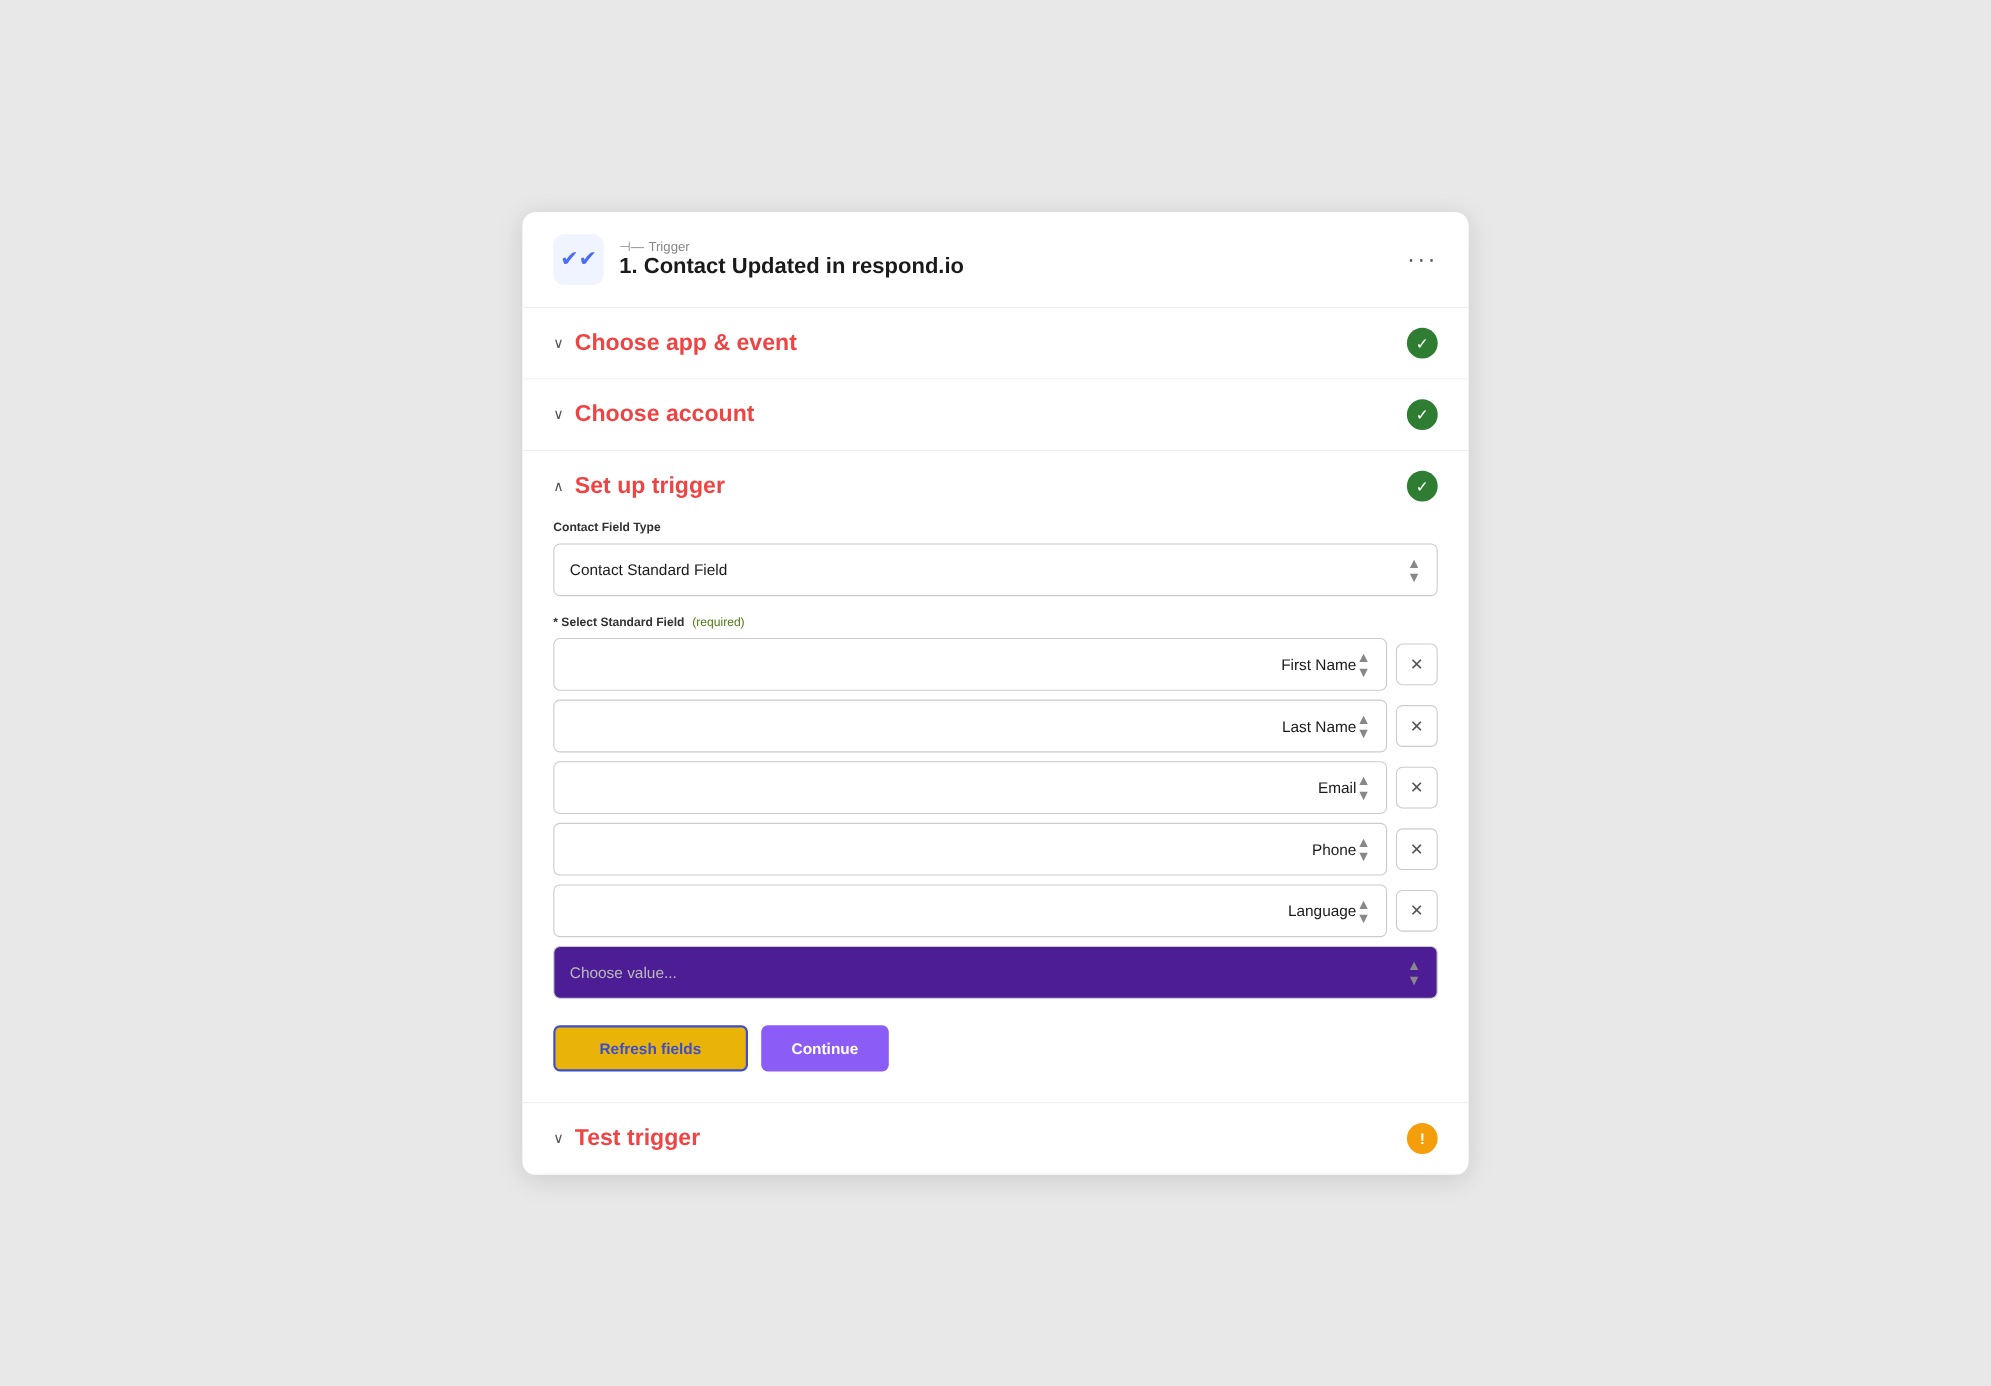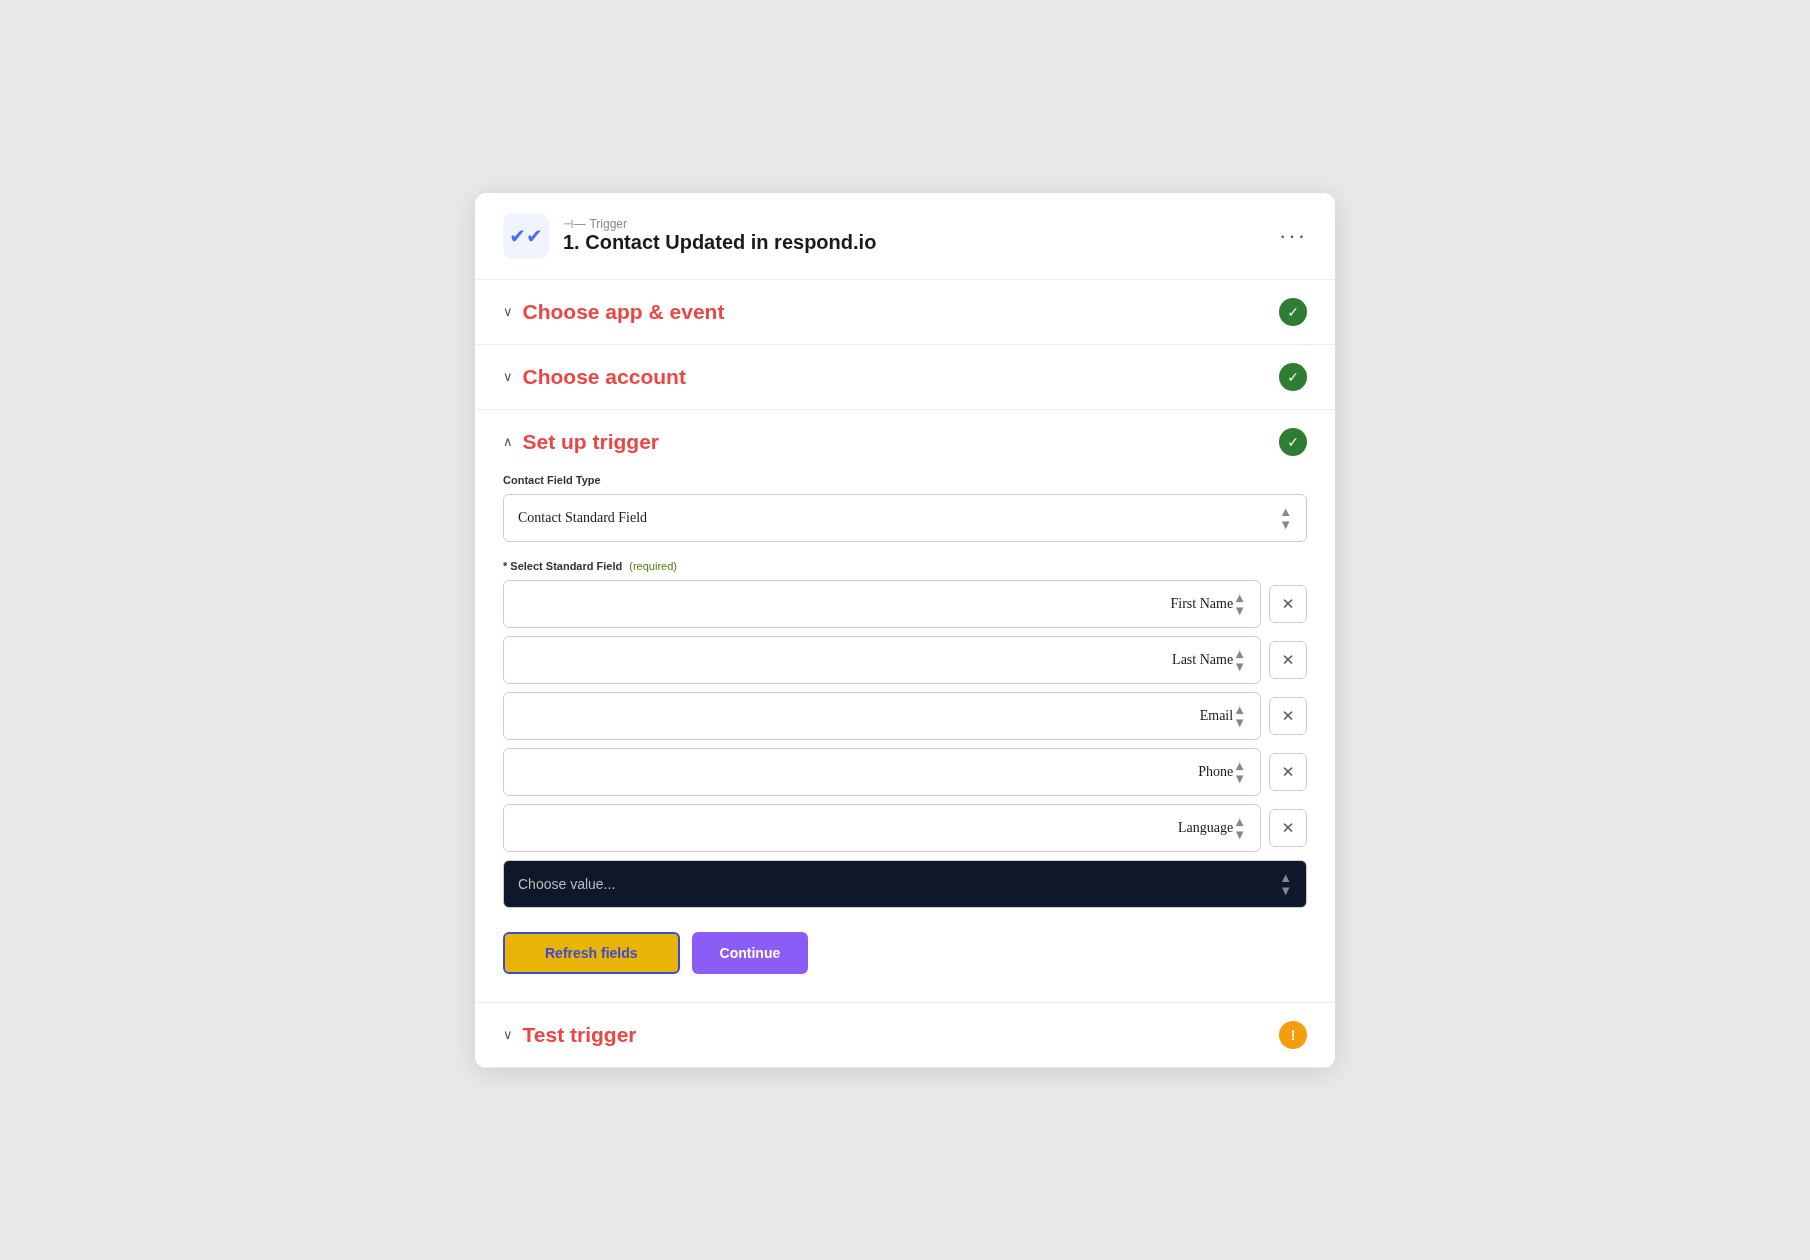--- a/index.html
+++ b/index.html
@@ -148,21 +148,20 @@
       border: 1.5px solid #ccc;
       border-radius: 6px;
       padding: 10px 14px;
       display: flex;
       align-items: center;
       justify-content: space-between;
       cursor: pointer;
       background: #fff;
       font-size: 14px;
       color: #1a1a1a;
-      font-family: Liberation Serif, serif;
     }
     .sort-arrows {
       color: #888;
       font-size: 13px;
       display: flex;
       flex-direction: column;
       line-height: 1;
     }
     .field-row {
       display: flex;
@@ -189,21 +188,21 @@
       flex-shrink: 0;
     }
     .choose-value-box {
       border: 1.5px solid #ccc;
       border-radius: 6px;
       padding: 10px 14px;
       display: flex;
       align-items: center;
       justify-content: space-between;
       cursor: pointer;
-      background: #0f172a;
+      background: #4c1d95;
       font-size: 14px;
       color: #bbb;
     }
     .btn-row {
       display: flex;
       gap: 12px;
       margin-top: 24px;
     }
     .btn-refresh {
       padding: 11px 40px;

